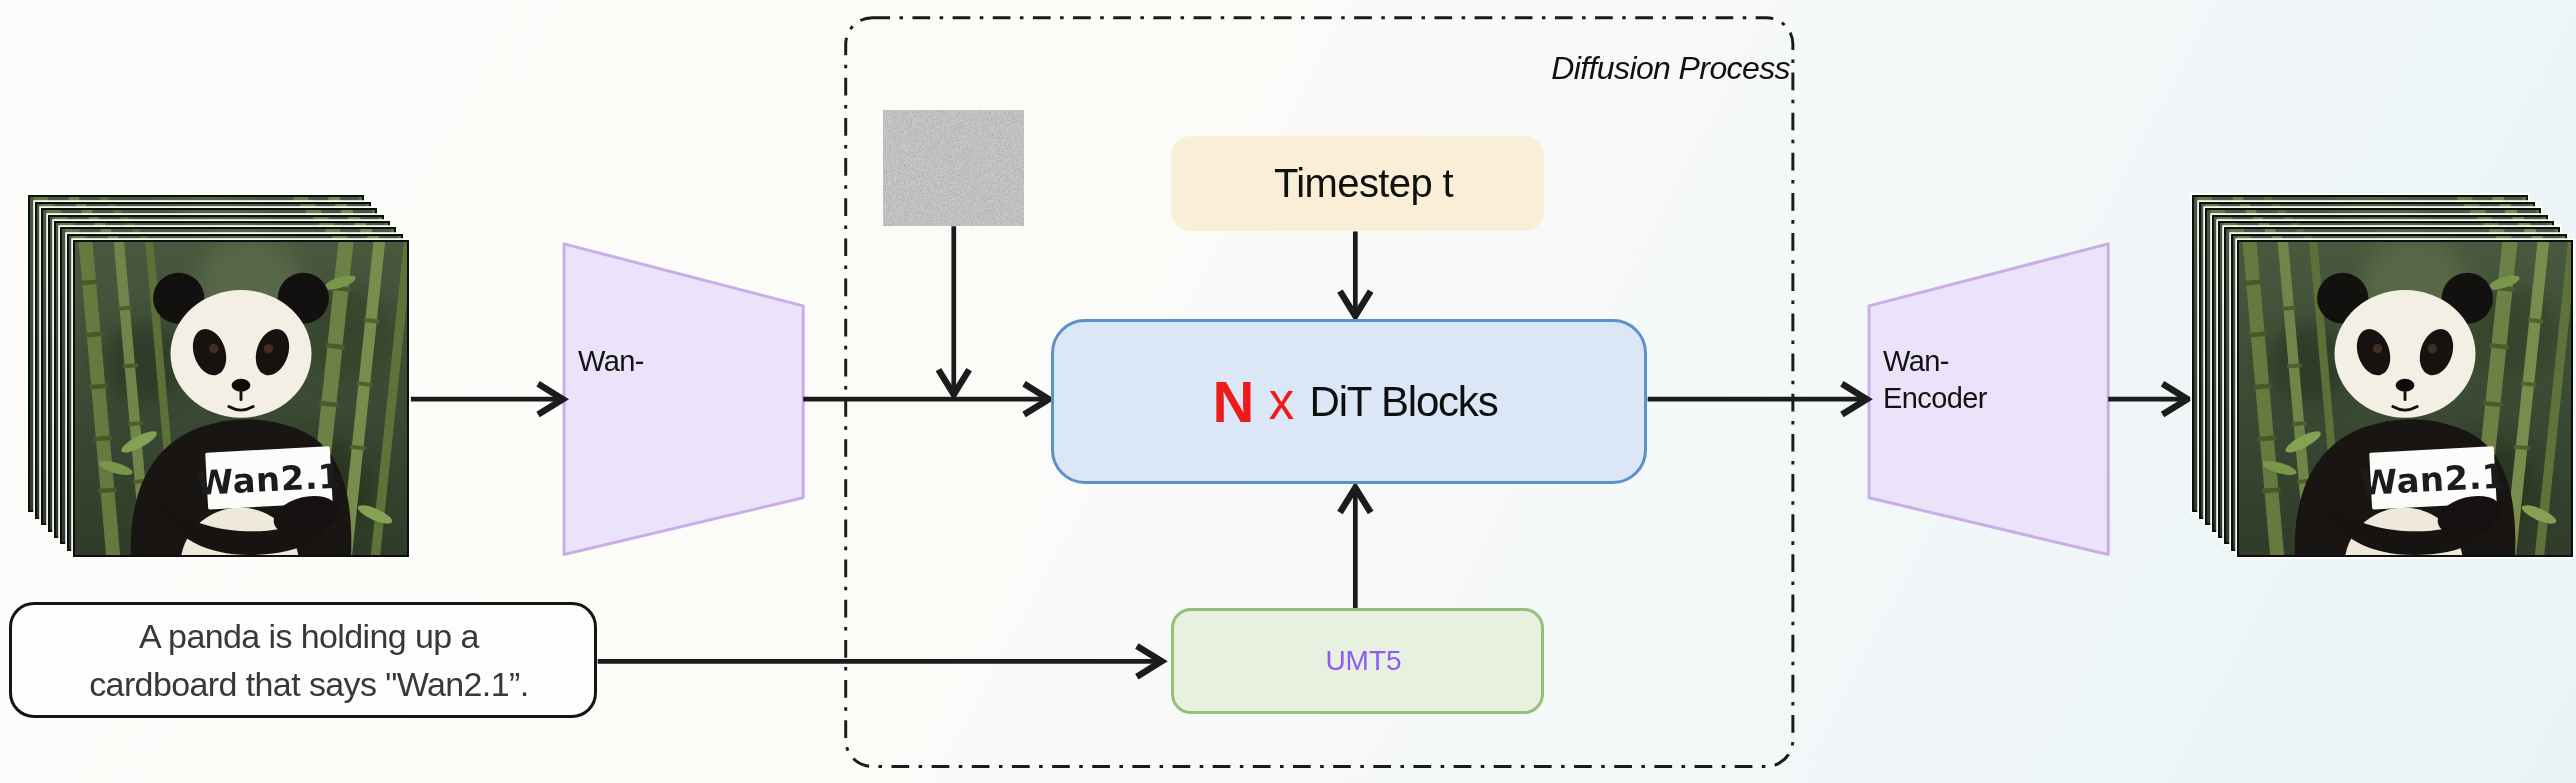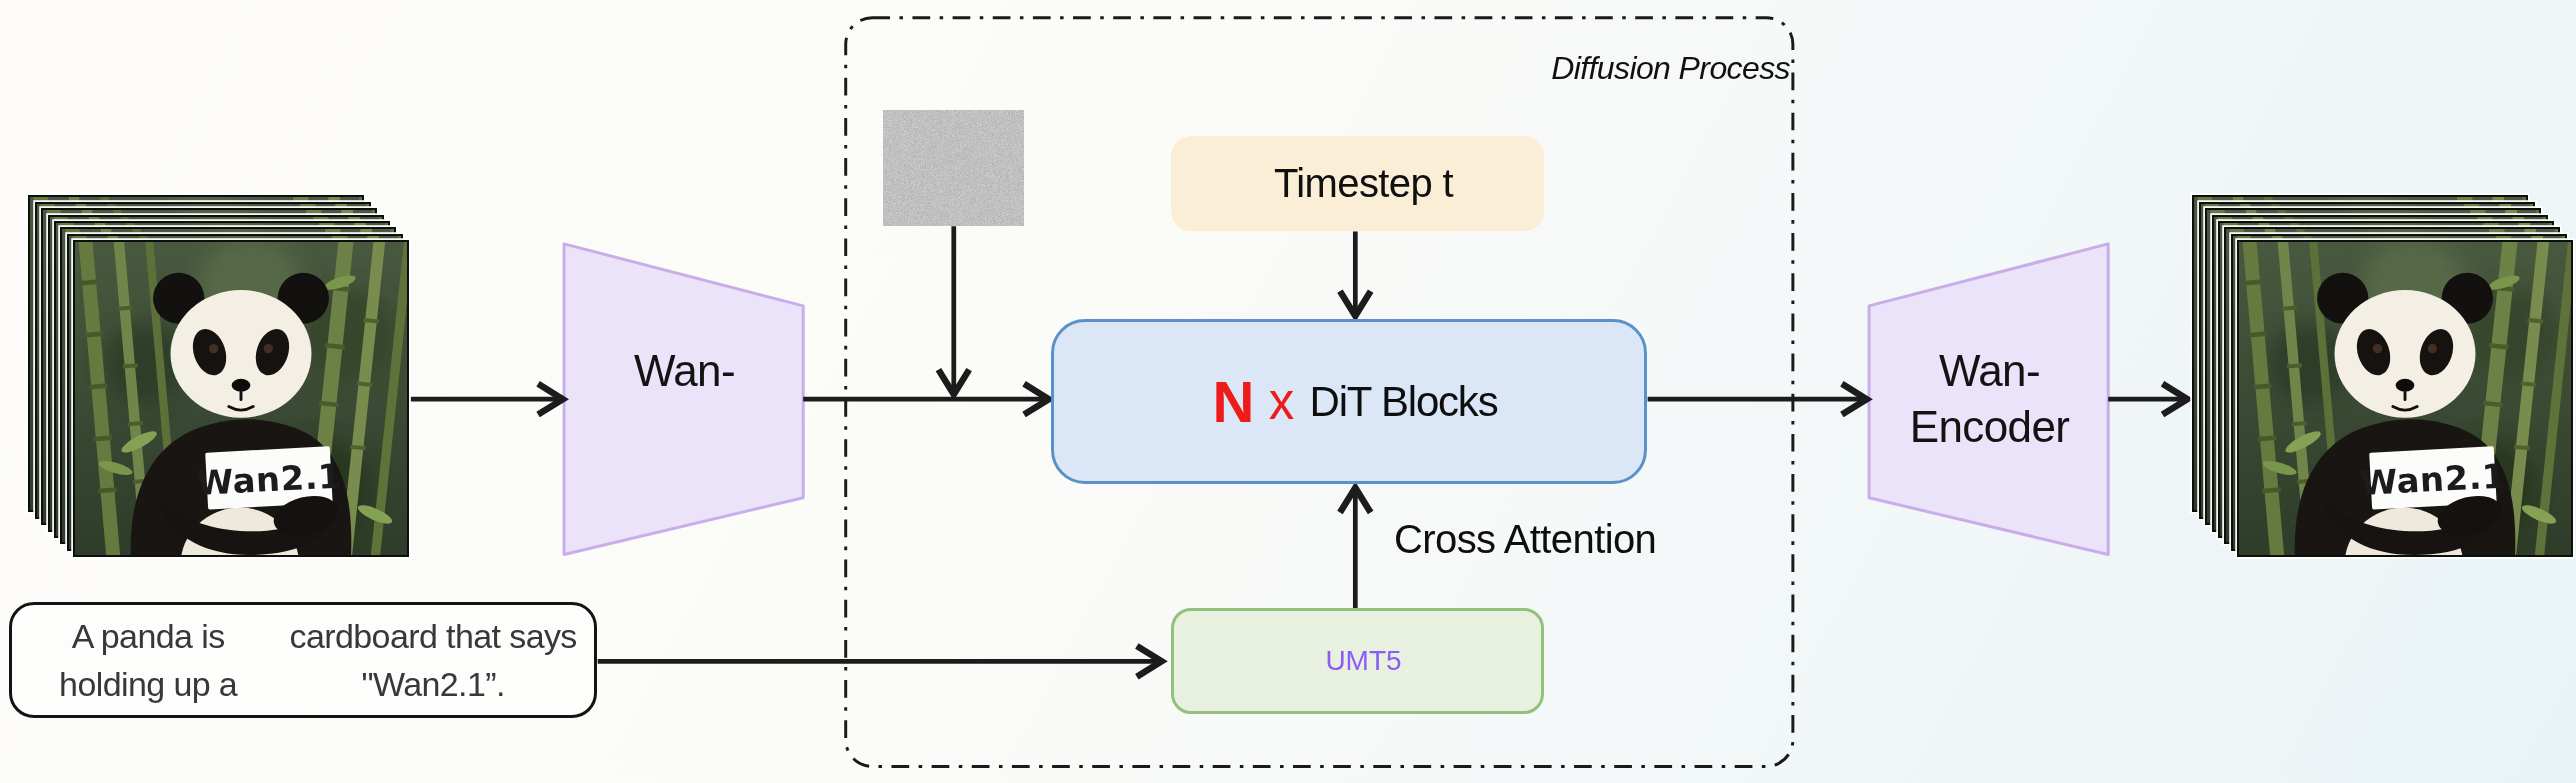--- a/index.html
+++ b/index.html
@@ -17,27 +17,27 @@
   #dit-box .dit-n{font-size:58px;font-weight:800;color:#ee1b1b;letter-spacing:-1.2px;}
   #dit-box .dit-x{font-size:51px;font-weight:400;color:#ee1b1b;margin:0 15.4px;}
   #dit-box .dit-rest{font-size:42px;font-weight:500;color:#0e0e0e;letter-spacing:-1.2px;}
   #umt5-box{left:1171px;top:608px;width:373px;height:106px;border-radius:20px;
     background:#e8f1df;border:3px solid #94c07c;}
   #umt5-box span{font-size:28px;font-weight:500;color:#8b5cf6;}
   #cross-attention-label{position:absolute;left:1394px;top:517px;z-index:2;
     font-size:40px;font-weight:500;color:#0e0e0e;letter-spacing:-0.6px;}
   #diffusion-title{position:absolute;left:1406px;top:50px;width:384px;z-index:2;
     font-size:32px;font-style:italic;color:#111;text-align:right;letter-spacing:-0.6px;}
-  .vae-label{position:absolute;width:213px;z-index:2;text-align:center;
-    font-size:44px;font-weight:500;color:#131313;line-height:1.28;letter-spacing:-0.6px;}
+  .vae-label{position:absolute;width:213px;z-index:2;text-align:left;
+    font-size:29px;font-weight:500;color:#131313;line-height:1.28;letter-spacing:-0.6px;}
   #encoder-label{left:578px;top:343px;}
   #decoder-label{left:1883px;top:343px;}
   .vae-label span{display:block;}
   #prompt-bubble{left:8.9px;top:602px;width:588px;height:116px;border-radius:25px;
-    background:#fdfdfc;border:3.5px solid #141414;flex-direction:row;z-index:2;}
+    background:#fdfdfc;border:3.5px solid #141414;flex-direction:column;z-index:2;}
   #prompt-bubble span{display:block;font-size:34px;color:#383838;line-height:1.42;
     text-align:center;letter-spacing:-0.6px;}
   #noise-img{position:absolute;left:883px;top:110px;width:141px;height:116px;z-index:2;}
   .stack{position:absolute;width:384px;height:366px;z-index:3;}
   #input-stack{left:28px;top:195px;}
   #output-stack{left:2192px;top:195px;}
   .frame{position:absolute;width:336px;height:317px;background:#fff;
     border:2.4px solid #0e0e0e;box-sizing:border-box;box-shadow:0 0 0 1.8px rgba(255,255,255,.95);}
   .frame svg{display:block;width:100%;height:100%;}
 </style>
@@ -154,21 +154,20 @@
   <div class="box" id="timestep-box">
     <span>Timestep t</span>
   </div>
 
   <div class="box" id="dit-box">
     <span class="dit-n">N</span>
     <span class="dit-x">x</span>
     <span class="dit-rest">DiT Blocks</span>
   </div>
 
-  <div id="cross-attention-label">Cross Attention</div>
 
   <div class="box" id="umt5-box">
     <span>UMT5</span>
   </div>
 
   <div class="vae-label" id="encoder-label">
     <span>Wan-</span>
   </div>
 
   <div class="vae-label" id="decoder-label">

